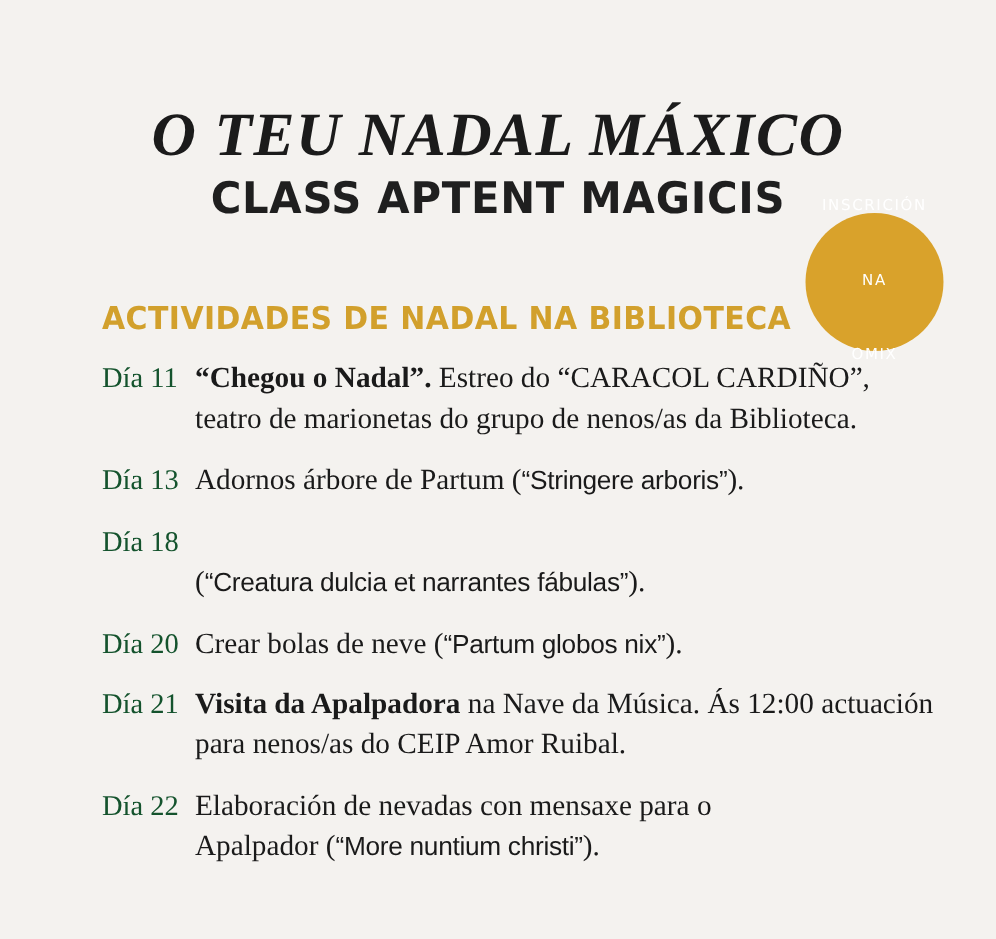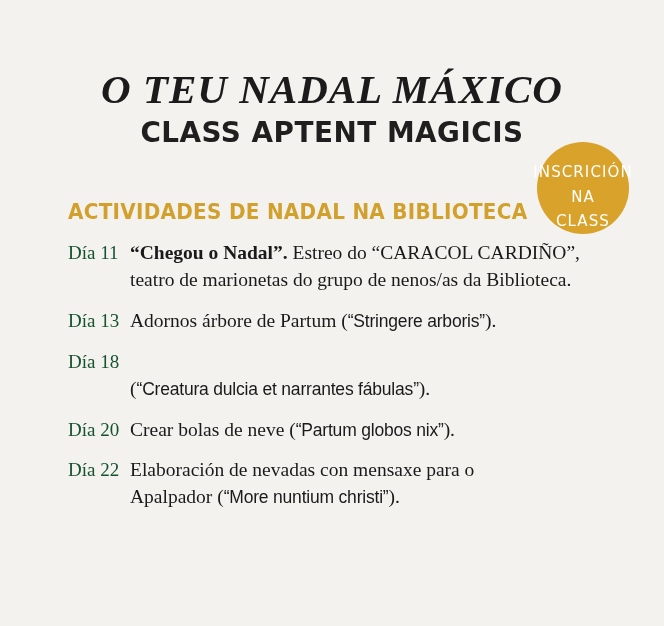--- a/index.html
+++ b/index.html
@@ -47,26 +47,27 @@
     top: 142px;
     right: 35px;
     width: 92px;
     height: 92px;
     border-radius: 50%;
     background: #d9a22b;
     color: #ffffff;
     display: flex;
     flex-direction: column;
     align-items: center;
-    justify-content: flex-end;
+    justify-content: center;
     text-align: center;
     font-family: "DejaVu Sans", sans-serif;
-    font-size: 15px;
+    font-size: 10px;
     letter-spacing: 1.1px;
     line-height: 1.65;
+    gap: 33px;
   }
   .section-heading {
     position: absolute;
     top: 200px;
     left: 68px;
     font-family: "DejaVu Sans", sans-serif;
     font-weight: bold;
     font-size: 21px;
     letter-spacing: 0.3px;
     color: #d2a02c;
@@ -114,21 +115,21 @@
 <body>
 
 <div class="poster">
 
   <h1 class="title-main">O TEU NADAL MÁXICO</h1>
   <h2 class="title-sub">CLASS APTENT MAGICIS</h2>
 
   <div class="badge">
     <span>INSCRICIÓN</span>
     <span>NA</span>
-    <span>CLASS</span>
+    <span>OMIX</span>
   </div>
 
   <div class="section-heading">ACTIVIDADES DE NADAL NA BIBLIOTECA</div>
 
   <div class="list">
       <div class="item">
         <div class="day">Día 11</div>
         <div class="desc"><b>“Chegou o Nadal”.</b><span> Estreo do “CARACOL CARDIÑO”, teatro de marionetas do grupo de nenos/as da Biblioteca.</span></div>
       </div>
       <div class="item">
@@ -137,18 +138,22 @@
       </div>
       <div class="item">
         <div class="day">Día 18</div>
         <div class="desc"><br><span>(</span><span class="hand">“Creatura dulcia et narrantes fábulas”</span><span>).</span></div>
       </div>
       <div class="item">
         <div class="day">Día 20</div>
         <div class="desc"><span>Crear bolas de neve (</span><span class="hand">“Partum globos nix”</span><span>).</span></div>
       </div>
       <div class="item">
+        <div class="day">Día 21</div>
+        <div class="desc"><b>Visita da Apalpadora</b><span> na Nave da Música. Ás 12:00 actuación para nenos/as do CEIP Amor Ruibal.</span></div>
+      </div>
+      <div class="item">
         <div class="day">Día 22</div>
         <div class="desc"><span>Elaboración de nevadas con mensaxe para o</span><br><span>Apalpador (</span><span class="hand">“More nuntium christi”</span><span>).</span></div>
       </div>
     </div>
 
 </div>
 
 </body></html>

